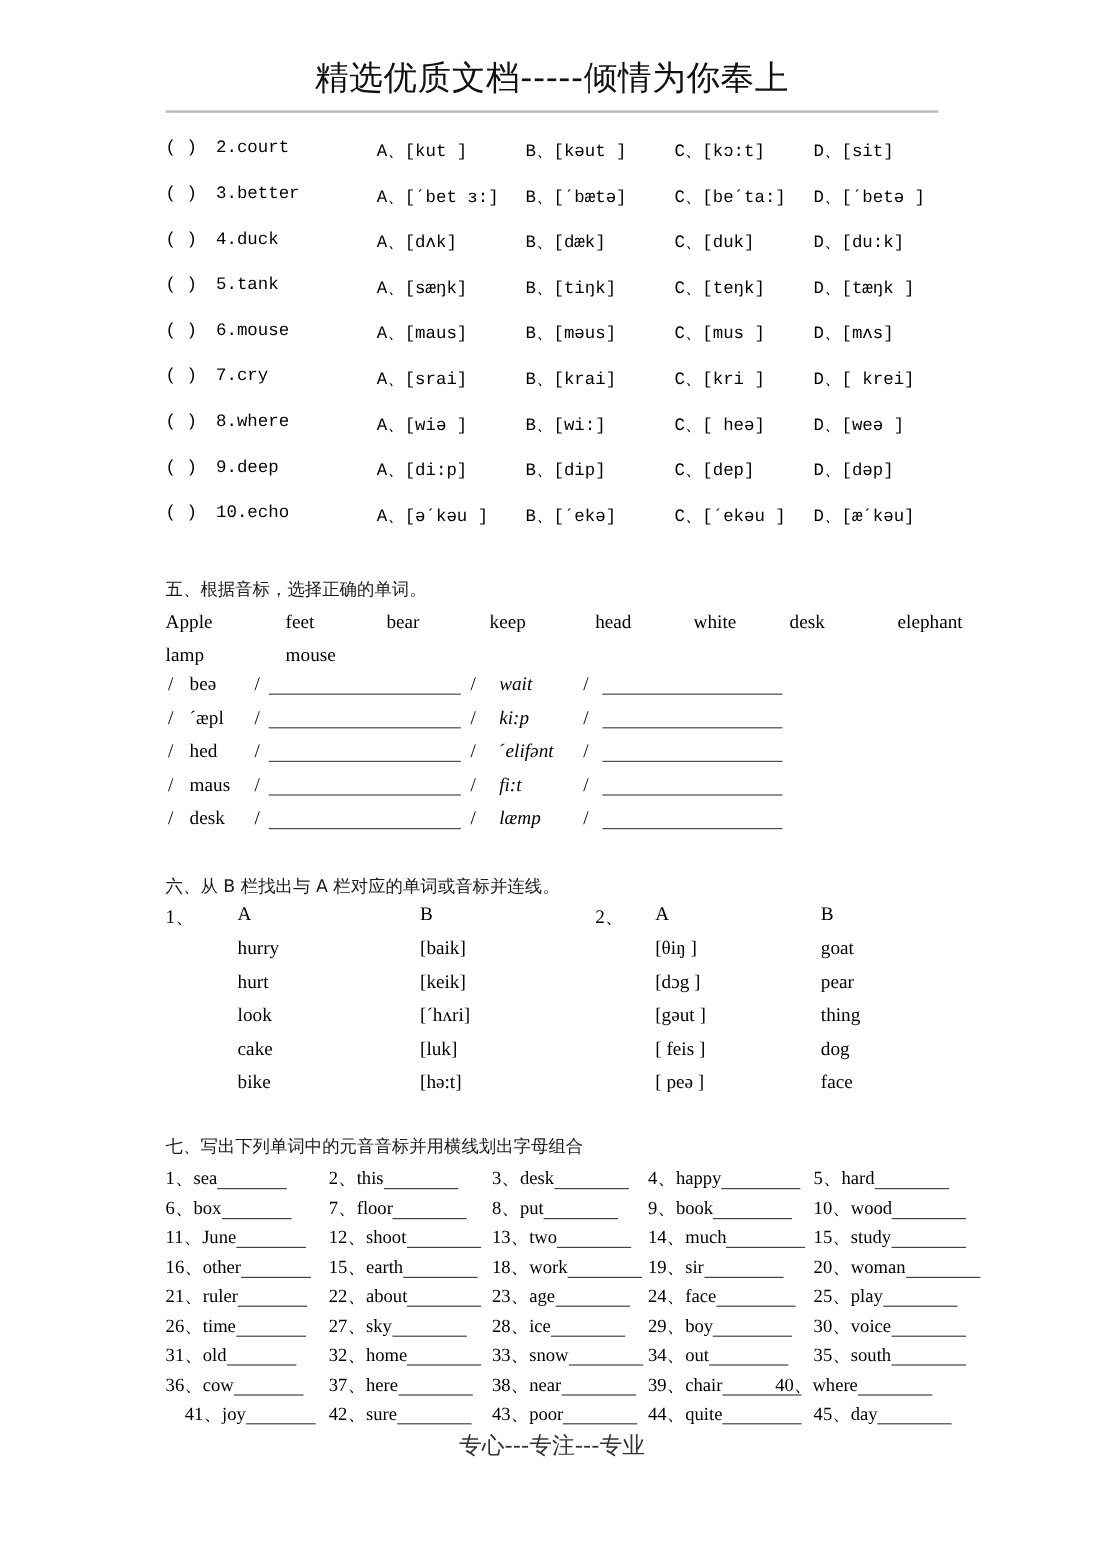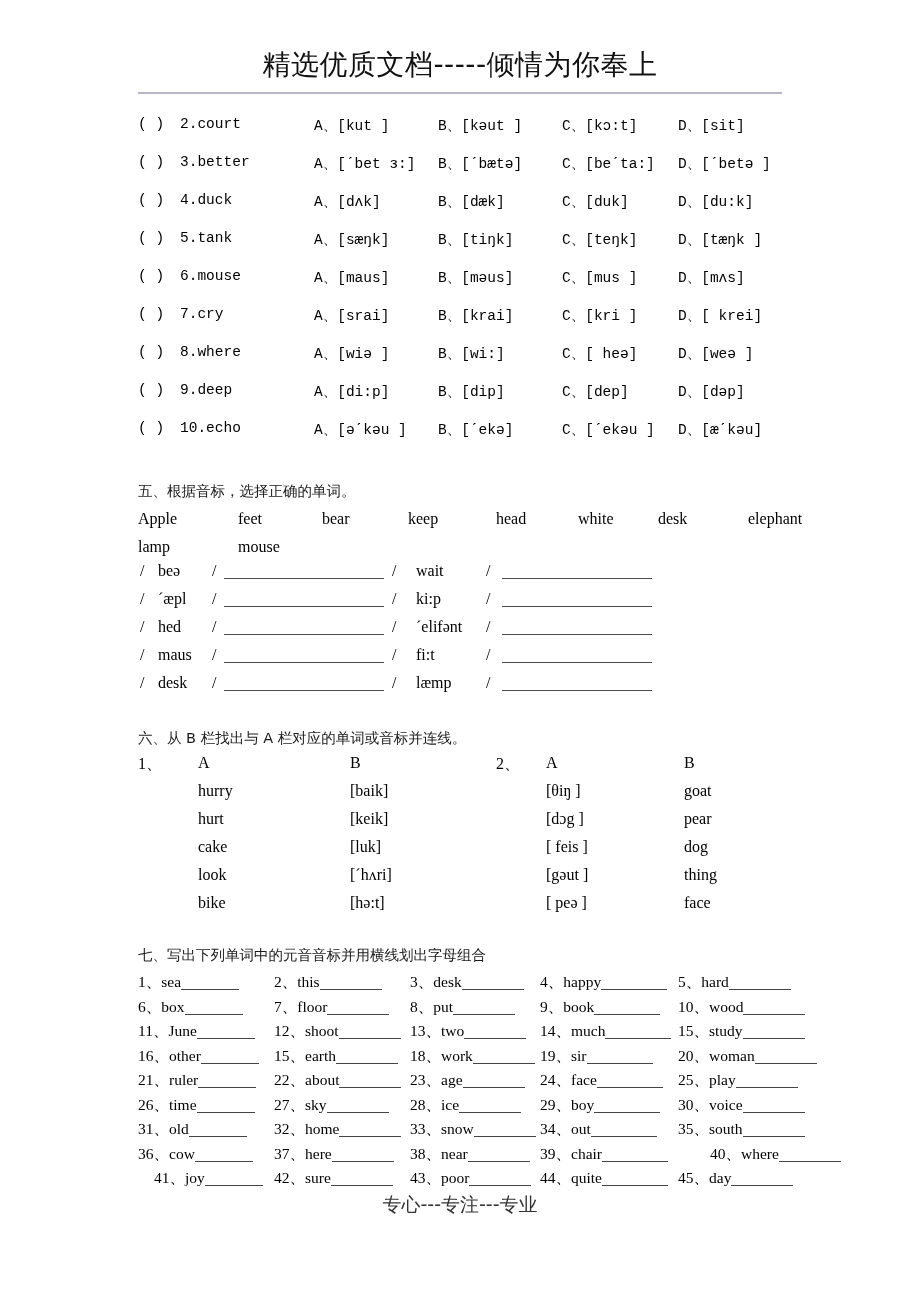--- a/index.html
+++ b/index.html
@@ -121,21 +121,21 @@
     position: absolute;
     top: 18px;
     height: 1px;
     background: #4a4a4a;
   }
   .ph-s1 { left: 2px; }
   .ph-sym1 { left: 20px; }
   .ph-s2 { left: 74px; }
   .ph-blank1 { left: 86px; width: 160px; }
   .ph-s3 { left: 254px; }
-  .ph-sym2 { left: 278px; }
+  .ph-sym2 { left: 278px; font-style: italic; }
   .ph-s4 { left: 348px; }
   .ph-blank2 { left: 364px; width: 150px; }
 
   
   .match-block {
     position: absolute;
     left: 138px;
     top: 754px;
     width: 680px;
   }
@@ -353,30 +353,30 @@
         <span class="m-c4">[θiŋ ]</span>
         <span class="m-c5">goat</span>
       </div>
       <div class="match-row">
         <span class="m-c1">hurt</span>
         <span class="m-c2">[keik]</span>
         <span class="m-c4">[dɔg ]</span>
         <span class="m-c5">pear</span>
       </div>
       <div class="match-row">
+        <span class="m-c1">look</span>
+        <span class="m-c2">[ˊhʌri]</span>
+        <span class="m-c4">[gəut ]</span>
+        <span class="m-c5">thing</span>
+      </div>
+      <div class="match-row">
         <span class="m-c1">cake</span>
         <span class="m-c2">[luk]</span>
         <span class="m-c4">[ feis ]</span>
         <span class="m-c5">dog</span>
-      </div>
-      <div class="match-row">
-        <span class="m-c1">look</span>
-        <span class="m-c2">[ˊhʌri]</span>
-        <span class="m-c4">[gəut ]</span>
-        <span class="m-c5">thing</span>
       </div>
       <div class="match-row">
         <span class="m-c1">bike</span>
         <span class="m-c2">[hə:t]</span>
         <span class="m-c4">[ peə ]</span>
         <span class="m-c5">face</span>
       </div>
     </div>
 
   <div class="sec-heading" style="top:946px;">七、写出下列单词中的元音音标并用横线划出字母组合</div>
@@ -429,21 +429,21 @@
         <span class="v-item" style="left:136px;"><span class="v-label">32、</span><span class="v-label">home</span><span class="v-blank" style="width:62px;">&nbsp;</span></span>
         <span class="v-item" style="left:272px;"><span class="v-label">33、</span><span class="v-label">snow</span><span class="v-blank" style="width:62px;">&nbsp;</span></span>
         <span class="v-item" style="left:402px;"><span class="v-label">34、</span><span class="v-label">out</span><span class="v-blank" style="width:66px;">&nbsp;</span></span>
         <span class="v-item" style="left:540px;"><span class="v-label">35、</span><span class="v-label">south</span><span class="v-blank" style="width:62px;">&nbsp;</span></span>
       </div>
       <div class="vowel-row">
         <span class="v-item" style="left:0px;"><span class="v-label">36、</span><span class="v-label">cow</span><span class="v-blank" style="width:58px;">&nbsp;</span></span>
         <span class="v-item" style="left:136px;"><span class="v-label">37、</span><span class="v-label">here</span><span class="v-blank" style="width:62px;">&nbsp;</span></span>
         <span class="v-item" style="left:272px;"><span class="v-label">38、</span><span class="v-label">near</span><span class="v-blank" style="width:62px;">&nbsp;</span></span>
         <span class="v-item" style="left:402px;"><span class="v-label">39、</span><span class="v-label">chair</span><span class="v-blank" style="width:66px;">&nbsp;</span></span>
-        <span class="v-item" style="left:572px;"><span class="v-label">40、</span><span class="v-label">where</span><span class="v-blank" style="width:62px;">&nbsp;</span></span>
+        <span class="v-item" style="left:508px;"><span class="v-label">40、</span><span class="v-label">where</span><span class="v-blank" style="width:62px;">&nbsp;</span></span>
       </div>
       <div class="vowel-row">
         <span class="v-item" style="left:16px;"><span class="v-label">41、</span><span class="v-label">joy</span><span class="v-blank" style="width:58px;">&nbsp;</span></span>
         <span class="v-item" style="left:136px;"><span class="v-label">42、</span><span class="v-label">sure</span><span class="v-blank" style="width:62px;">&nbsp;</span></span>
         <span class="v-item" style="left:272px;"><span class="v-label">43、</span><span class="v-label">poor</span><span class="v-blank" style="width:62px;">&nbsp;</span></span>
         <span class="v-item" style="left:402px;"><span class="v-label">44、</span><span class="v-label">quite</span><span class="v-blank" style="width:66px;">&nbsp;</span></span>
         <span class="v-item" style="left:540px;"><span class="v-label">45、</span><span class="v-label">day</span><span class="v-blank" style="width:62px;">&nbsp;</span></span>
       </div>
     </div>
 

